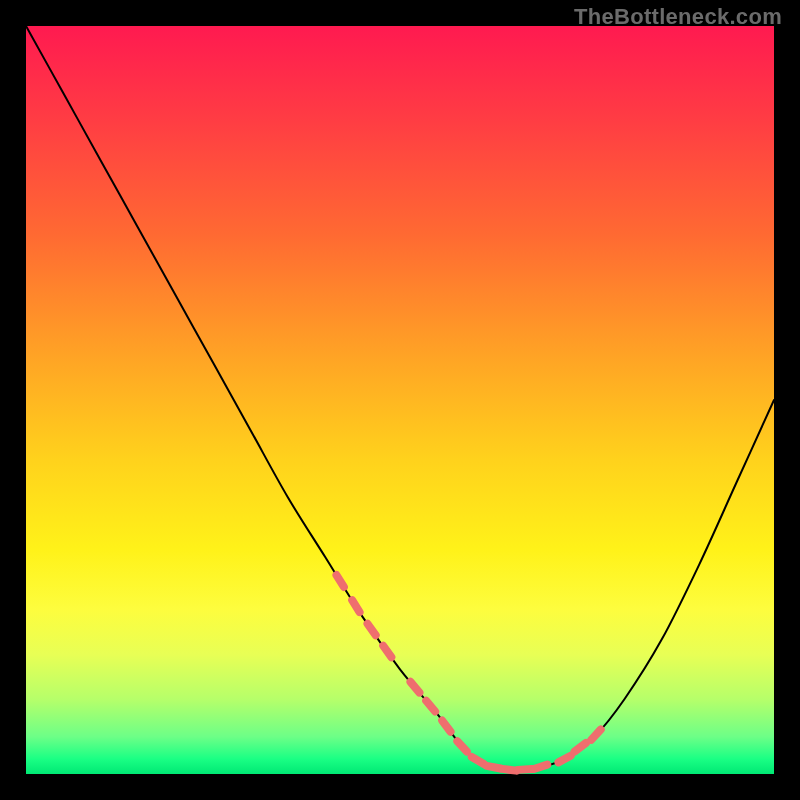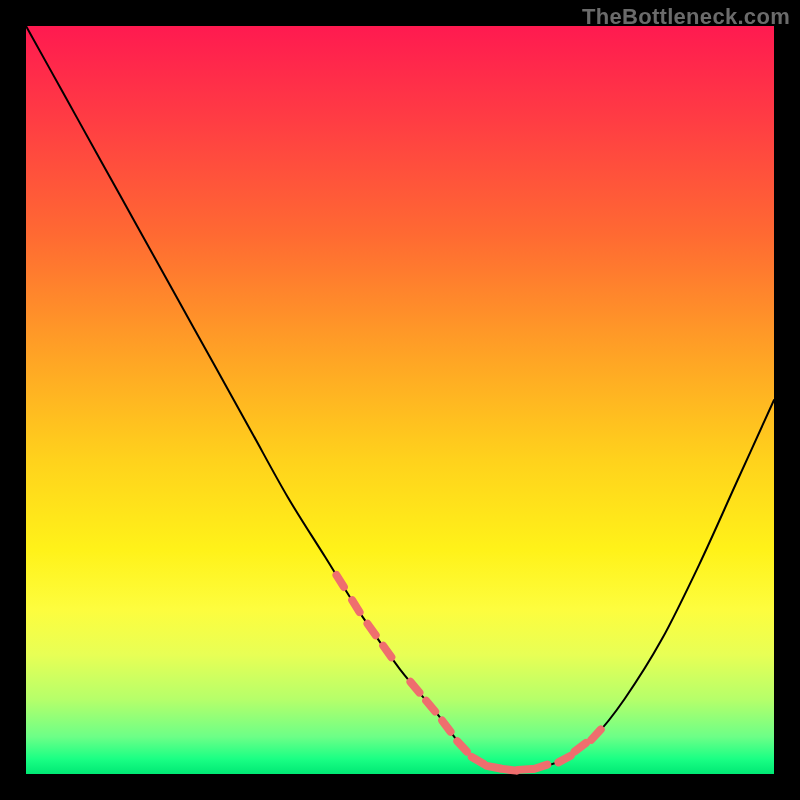--- a/index.html
+++ b/index.html
@@ -29,21 +29,21 @@
       #e8ff55 84%,
       #b6ff6a 90%,
       #6dff87 95%,
       #1aff84 98%,
       #00e874 100%
     );
   }
   .watermark {
     position: absolute;
     top: 4px;
-    right: 10px;
+    right: 18px;
     color: #6b6b6b;
     font-size: 22px;
     font-weight: 600;
     letter-spacing: 0.3px;
     user-select: none;
     margin-left: 24px;
   }
   svg.plot {
     position: absolute;
     left: 0;

